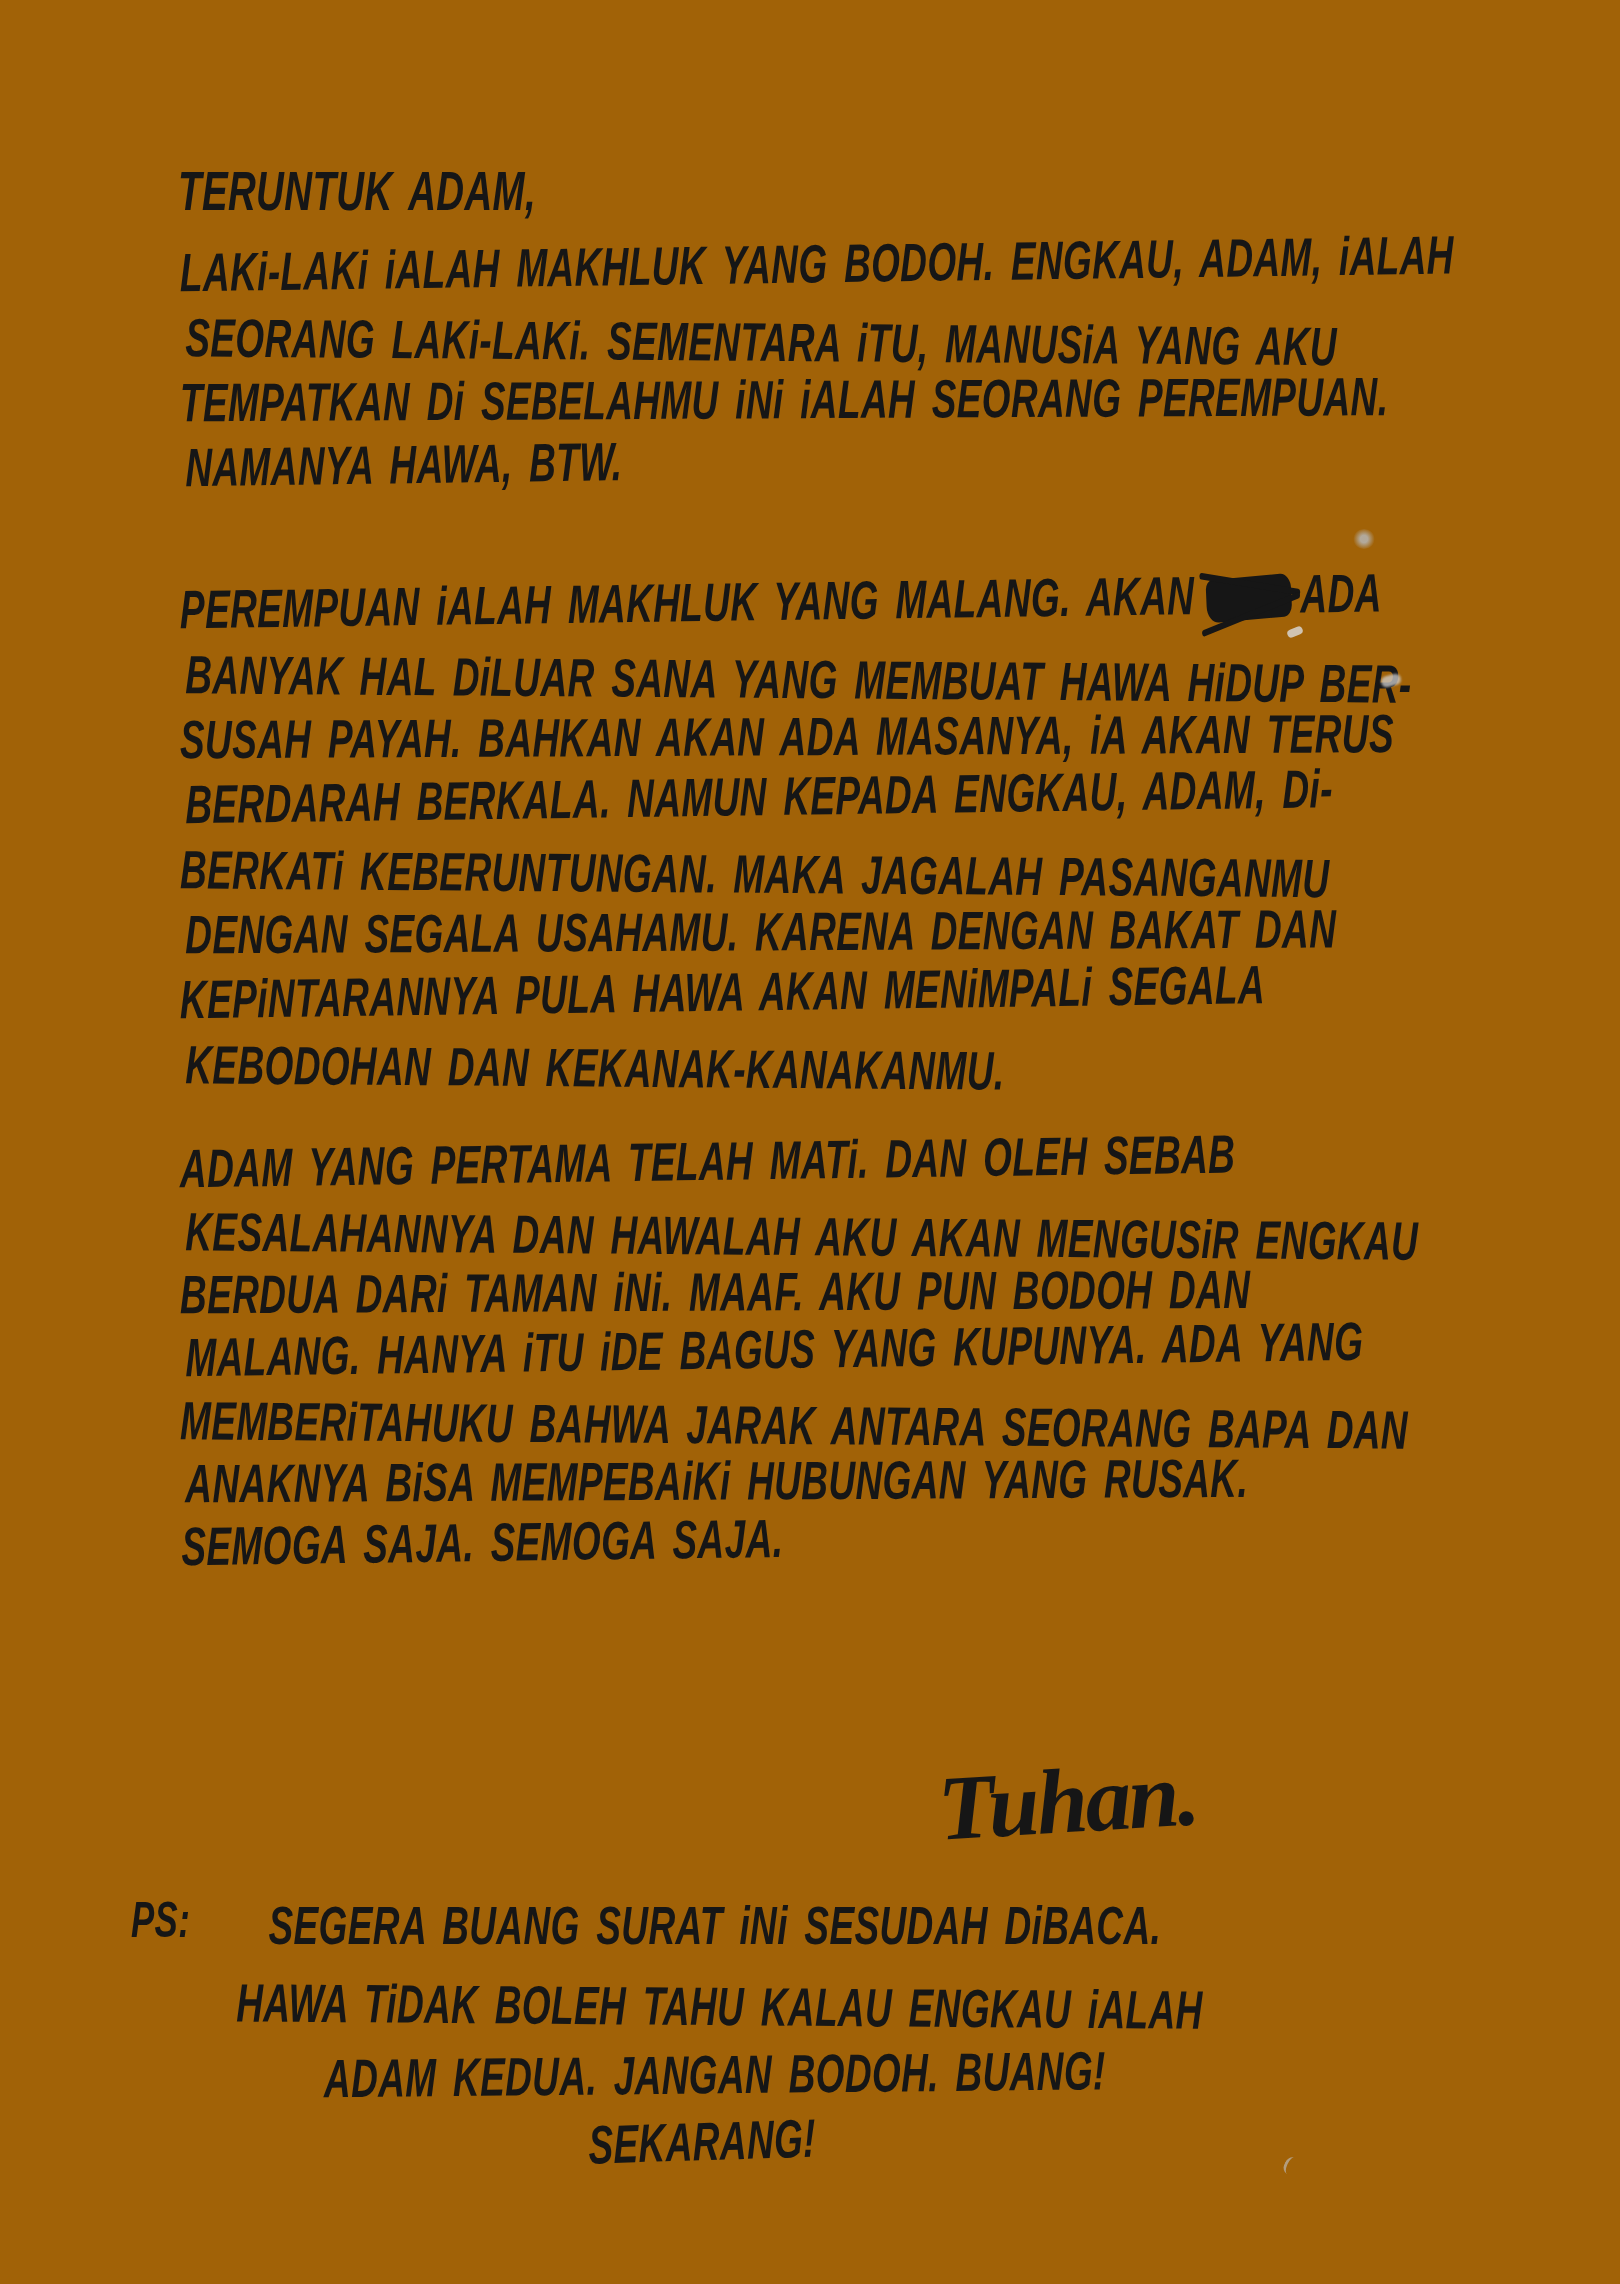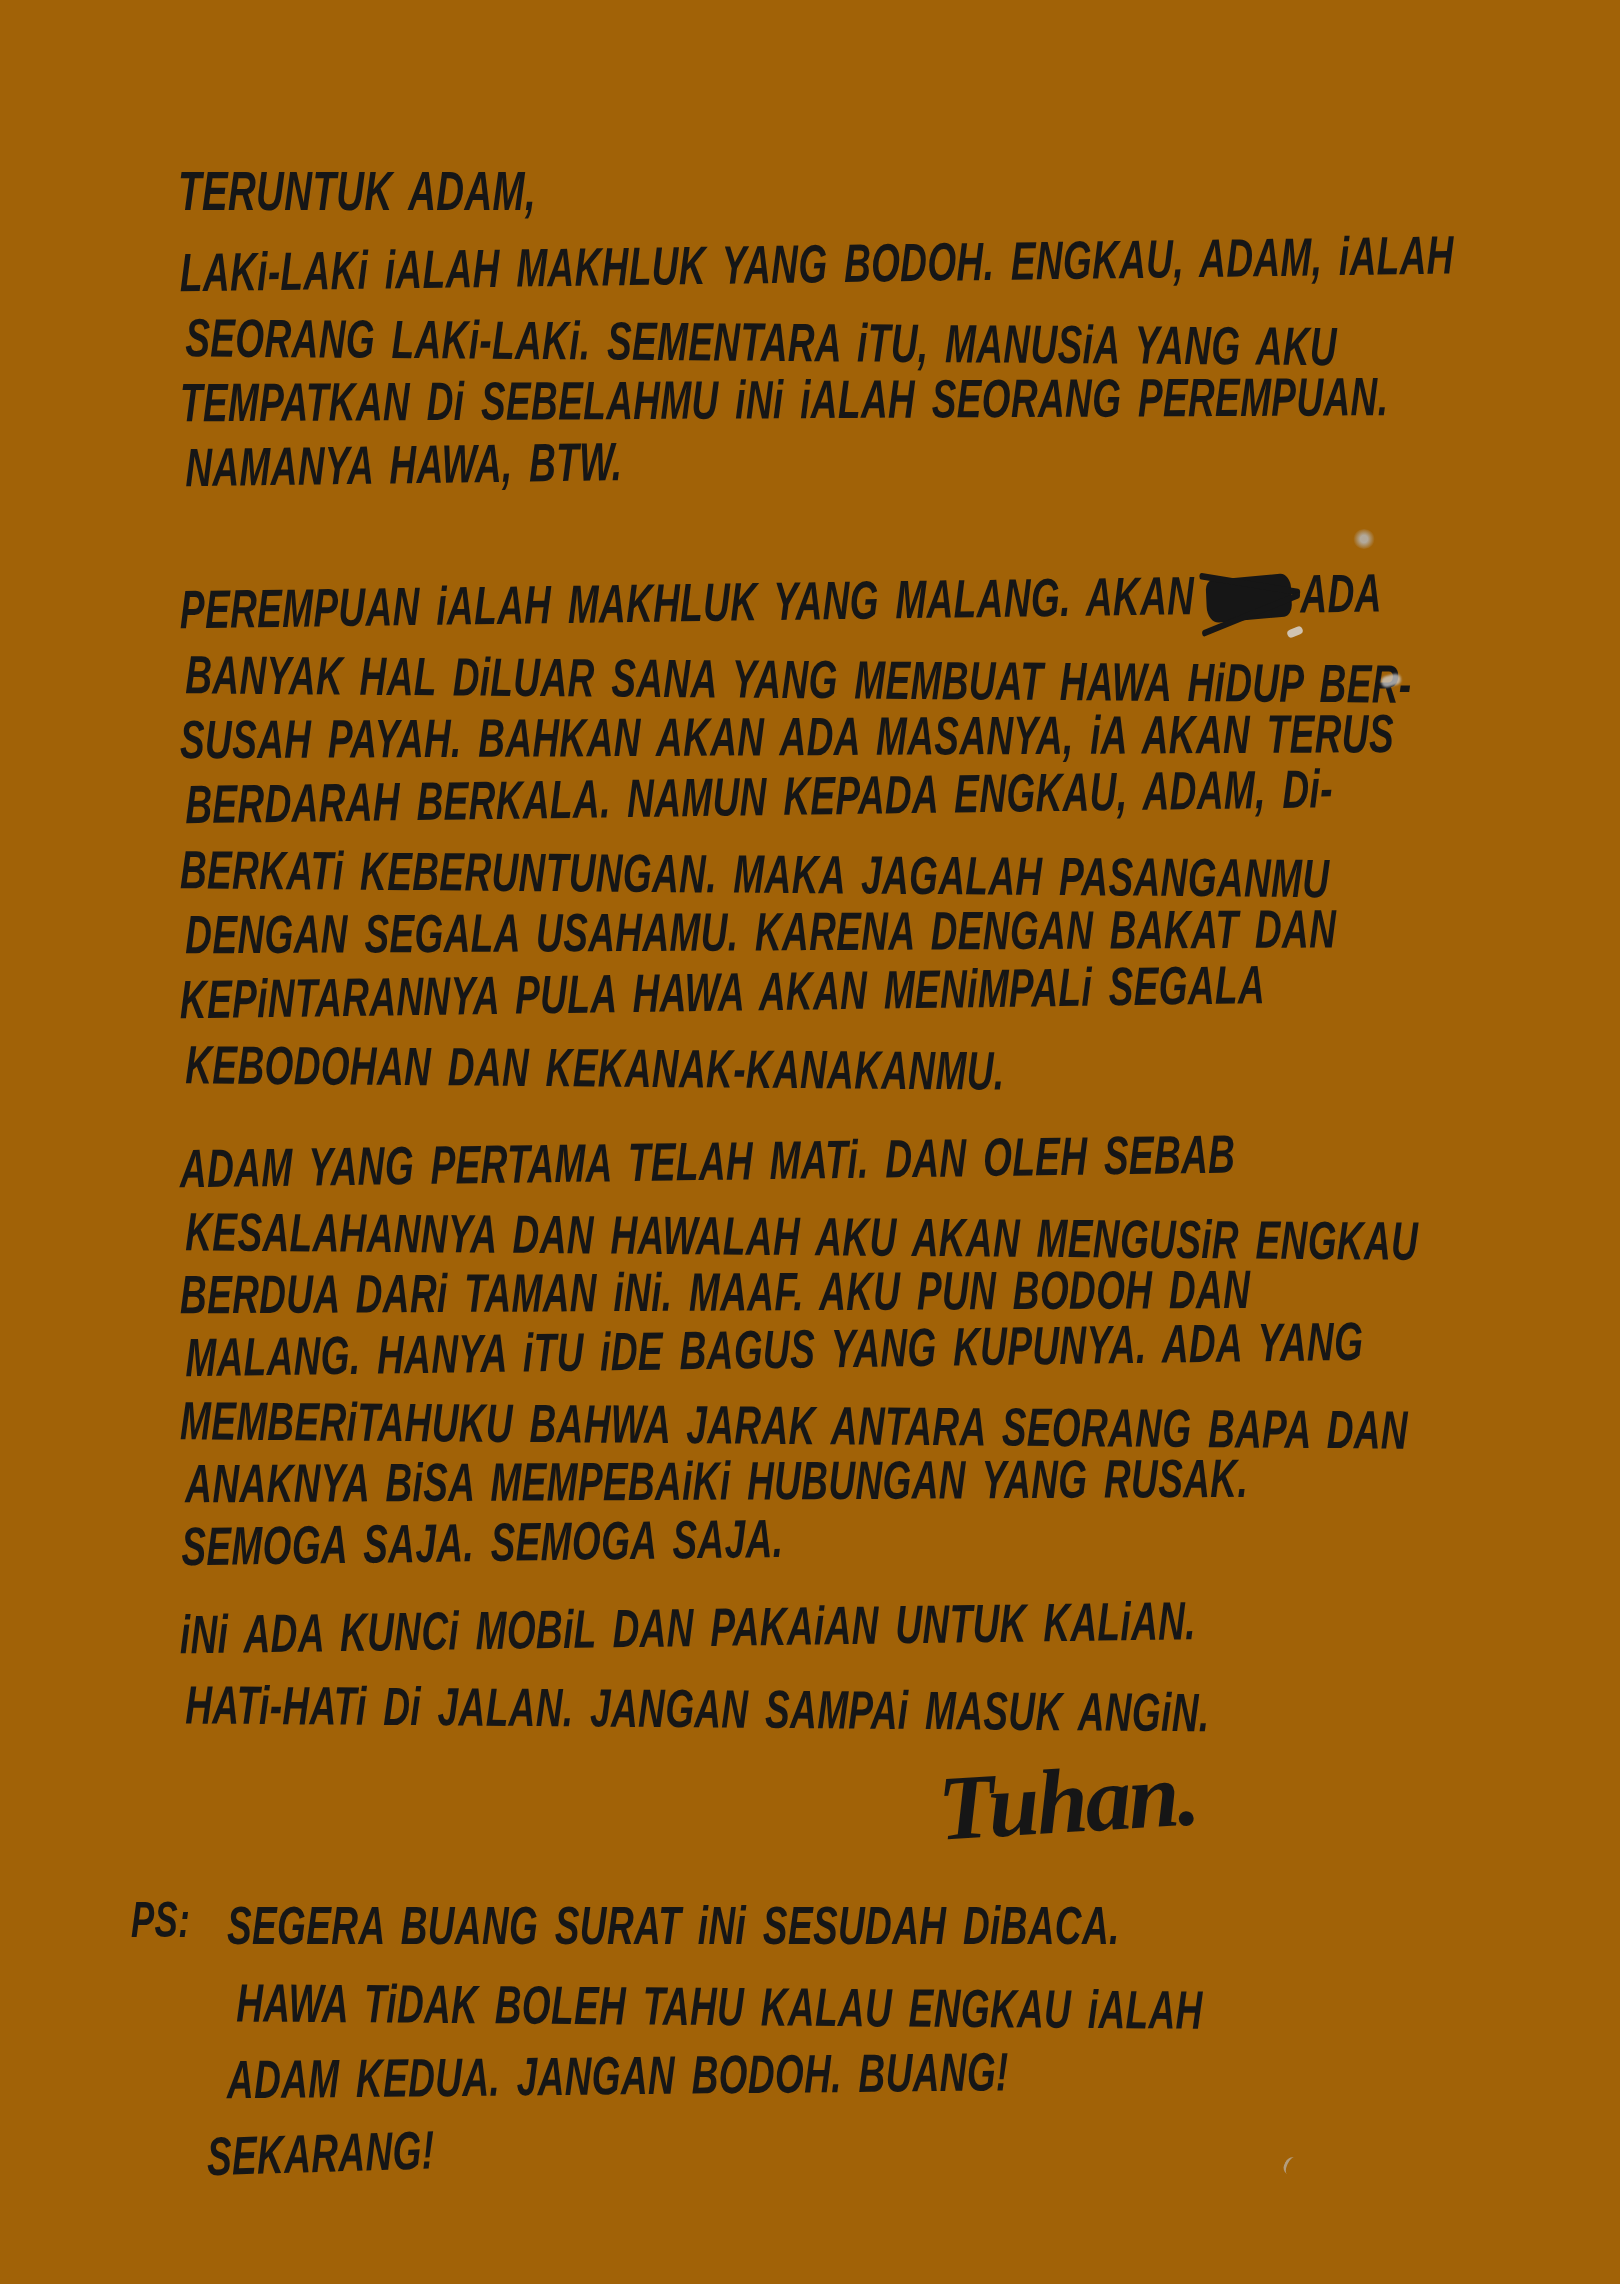--- a/index.html
+++ b/index.html
@@ -61,21 +61,21 @@
     font-family:"Liberation Serif",serif;
     font-style:italic;font-weight:700;
     font-size:92px;letter-spacing:-2.7px;
     transform:rotate(-3.5deg);
   }
   
   .ps-label{
     position:absolute;left:131px;top:1887px;
     font-size:47px;line-height:65px;
   }
-  .ps-lines{position:absolute;left:227px;top:1888px;}
+  .ps-lines{position:absolute;left:227px;top:1888px;text-align:center;}
   .ps-lines .line{line-height:77px;}
   .ps-lines .line:nth-child(2){padding-left:12.6px;transform:scaleX(0.74) scaleY(1.08) rotate(0.3deg);}
   .ps-lines .line:nth-child(3){padding-left:0px;transform:scaleX(0.74) scaleY(1.08) rotate(-0.4deg);}
   .ps-lines .line:nth-child(4){margin-left:-20px;transform:scaleX(0.74) scaleY(1.08) rotate(-1.2deg);}
   
   .speck{position:absolute;pointer-events:none;}
   .speck-1{left:1353px;top:529px;width:21.6px;height:20px;border-radius:50%;
     background:radial-gradient(circle,#b5b5b5 25%,rgba(181,181,181,0) 72%);opacity:.85;}
   .speck-2{left:1287px;top:628px;width:16px;height:8px;background:#dcdcdc;border-radius:4.5px;transform:rotate(-22deg);opacity:.8;}
   .speck-3{left:1381px;top:675px;width:20px;height:10.8px;background:#cfcfcf;border-radius:5.4px;transform:rotate(-15deg);
@@ -107,24 +107,20 @@
     </div>
   <div class="para p3">
       <div class="line">ADAM YANG PERTAMA TELAH MATi. DAN OLEH SEBAB</div>
       <div class="line">KESALAHANNYA DAN HAWALAH AKU AKAN MENGUSiR ENGKAU</div>
       <div class="line">BERDUA DARi TAMAN iNi. MAAF. AKU PUN BODOH DAN</div>
       <div class="line">MALANG. HANYA iTU iDE BAGUS YANG KUPUNYA. ADA YANG</div>
       <div class="line">MEMBERiTAHUKU BAHWA JARAK ANTARA SEORANG BAPA DAN</div>
       <div class="line">ANAKNYA BiSA MEMPEBAiKi HUBUNGAN YANG RUSAK.</div>
       <div class="line">SEMOGA SAJA. SEMOGA SAJA.</div>
     </div>
-  <div class="para p4">
-      <div class="line">iNi ADA KUNCi MOBiL DAN PAKAiAN UNTUK KALiAN.</div>
-      <div class="line">HATi-HATi Di JALAN. JANGAN SAMPAi MASUK ANGiN.</div>
-    </div>
 
   <div class="signature">Tuhan.</div>
 
   <div class="ps-label line">PS:</div>
 
   <div class="ps-lines">
       <div class="line">SEGERA BUANG SURAT iNi SESUDAH DiBACA.</div>
       <div class="line">HAWA TiDAK BOLEH TAHU KALAU ENGKAU iALAH</div>
       <div class="line">ADAM KEDUA. JANGAN BODOH. BUANG!</div>
       <div class="line">SEKARANG!</div>

